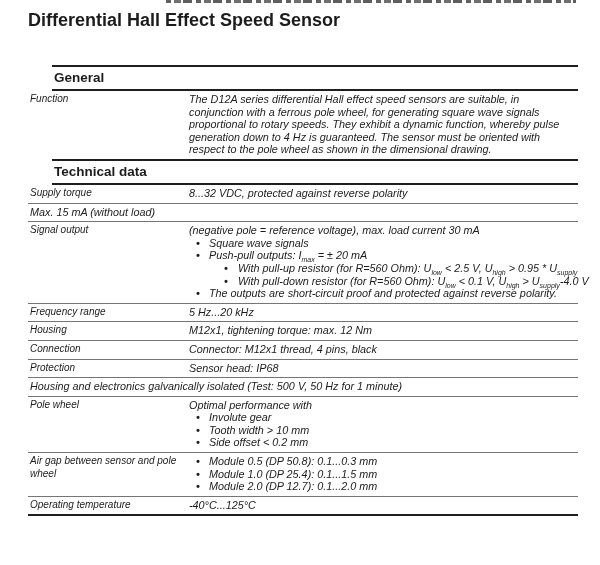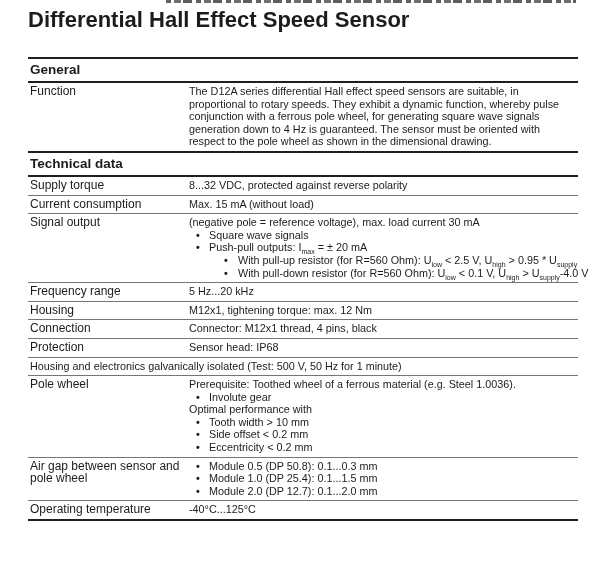--- a/index.html
+++ b/index.html
@@ -14,33 +14,34 @@
   .page{padding:9px 22px 0 28px;}
   
   .clip-strip{
     position:absolute;top:0;left:166px;width:410px;height:3px;
     background:repeating-linear-gradient(90deg,
       #3a3a3a 0 5px, transparent 5px 8px,
       #4b4b4b 8px 15px, transparent 15px 17px,
       #353535 17px 26px, transparent 26px 30px);
     opacity:.8;
   }
-  .title{font-size:22px;line-height:22px;font-weight:700;margin:0 0 26px 0;}
+  .title{font-size:18px;line-height:22px;font-weight:700;margin:0 0 34px 0;}
   .content{width:550px;}
   .sec-head{
     border-top:2px solid #1f1f1f;
     border-bottom:2px solid #1f1f1f;
     font-size:13.5px;font-weight:700;
     padding:3px 0 4px 2px;
+    margin-left:24px;
   }
   .row{display:flex;border-bottom:1px solid #757575;padding:2px 0 3px 2px;}
   section.first .rows .row:last-child{border-bottom:none;}
   section.last .rows .row:last-child{border-bottom:2px solid #1f1f1f;}
-  .label{width:153px;flex:none;padding-right:6px;font-size:12px;line-height:12.6px;}
-  .value{flex:1;min-width:0;font-size:10.8px;line-height:12.6px;}
+  .label{width:153px;flex:none;padding-right:6px;font-size:10px;line-height:12.6px;font-style:italic;}
+  .value{flex:1;min-width:0;font-size:10.8px;line-height:12.6px;font-style:italic;}
   .line{white-space:nowrap;}
   .line .bullet{display:inline-block;font-weight:700;}
   .line.b1{padding-left:7px;}
   .line.b1 .bullet{width:13px;}
   .line.b2{padding-left:35px;}
   .line.b2 .bullet{width:14px;}
   sub{font-size:7px;line-height:0;}
 </style>
 </head>
 <body>
@@ -53,52 +54,52 @@
   </div>
 
   <div class="content">
     <section class="first">
       <div class="sec-head">General</div>
       <div class="rows">
           <div class="row">
             <div class="label">Function</div>
             <div class="value">
               <div class="line p"><span>The D12A series differential Hall effect speed sensors are suitable, in</span></div>
+              <div class="line p"><span>conjunction with a ferrous pole wheel, for generating square wave signals</span></div>
               <div class="line p"><span>proportional to rotary speeds. They exhibit a dynamic function, whereby pulse</span></div>
-              <div class="line p"><span>conjunction with a ferrous pole wheel, for generating square wave signals</span></div>
               <div class="line p"><span>generation down to 4 Hz is guaranteed. The sensor must be oriented with</span></div>
               <div class="line p"><span>respect to the pole wheel as shown in the dimensional drawing.</span></div>
             </div>
           </div>
         </div>
     </section>
 
     <section class="last">
       <div class="sec-head">Technical data</div>
       <div class="rows">
           <div class="row">
             <div class="label">Supply torque</div>
             <div class="value">
               <div class="line p"><span>8...32 VDC, protected against reverse polarity</span></div>
             </div>
           </div>
           <div class="row">
-            <div class="label">Current consumption</div>
             <div class="value">
               <div class="line p"><span>Max. 15 mA (without load)</span></div>
             </div>
           </div>
           <div class="row">
             <div class="label">Signal output</div>
             <div class="value">
               <div class="line p"><span>(negative pole = reference voltage), max. load current 30 mA</span></div>
               <div class="line b1"><span class="bullet">•</span><span>Square wave signals</span></div>
               <div class="line b1"><span class="bullet">•</span><span>Push-pull outputs: I<sub>max</sub> = ± 20 mA</span></div>
               <div class="line b2"><span class="bullet">•</span><span>With pull-up resistor (for R=560 Ohm): U<sub>low</sub> &lt; 2.5 V, U<sub>high</sub> &gt; 0.95 * U<sub>supply</sub></span></div>
               <div class="line b2"><span class="bullet">•</span><span>With pull-down resistor (for R=560 Ohm): U<sub>low</sub> &lt; 0.1 V, U<sub>high</sub> &gt; U<sub>supply</sub>-4.0 V</span></div>
+              <div class="line b1"><span class="bullet">•</span><span>The outputs are short-circuit proof and protected against reverse polarity.</span></div>
             </div>
           </div>
           <div class="row">
             <div class="label">Frequency range</div>
             <div class="value">
               <div class="line p"><span>5 Hz...20 kHz</span></div>
             </div>
           </div>
           <div class="row">
             <div class="label">Housing</div>
@@ -119,26 +120,24 @@
             </div>
           </div>
           <div class="row">
             <div class="value">
               <div class="line p"><span>Housing and electronics galvanically isolated (Test: 500 V, 50 Hz for 1 minute)</span></div>
             </div>
           </div>
           <div class="row">
             <div class="label">Pole wheel</div>
             <div class="value">
-              <div class="line p"><span>Prerequisite: Toothed wheel of a ferrous material (e.g. Steel 1.0036).</span></div>
+              <div class="line p"><span>Optimal performance with</span></div>
               <div class="line b1"><span class="bullet">•</span><span>Involute gear</span></div>
-              <div class="line p"><span>Optimal performance with</span></div>
               <div class="line b1"><span class="bullet">•</span><span>Tooth width &gt; 10 mm</span></div>
               <div class="line b1"><span class="bullet">•</span><span>Side offset &lt; 0.2 mm</span></div>
-              <div class="line b1"><span class="bullet">•</span><span>Eccentricity &lt; 0.2 mm</span></div>
             </div>
           </div>
           <div class="row">
             <div class="label">Air gap between sensor and pole wheel</div>
             <div class="value">
               <div class="line b1"><span class="bullet">•</span><span>Module 0.5 (DP 50.8): 0.1...0.3 mm</span></div>
               <div class="line b1"><span class="bullet">•</span><span>Module 1.0 (DP 25.4): 0.1...1.5 mm</span></div>
               <div class="line b1"><span class="bullet">•</span><span>Module 2.0 (DP 12.7): 0.1...2.0 mm</span></div>
             </div>
           </div>

